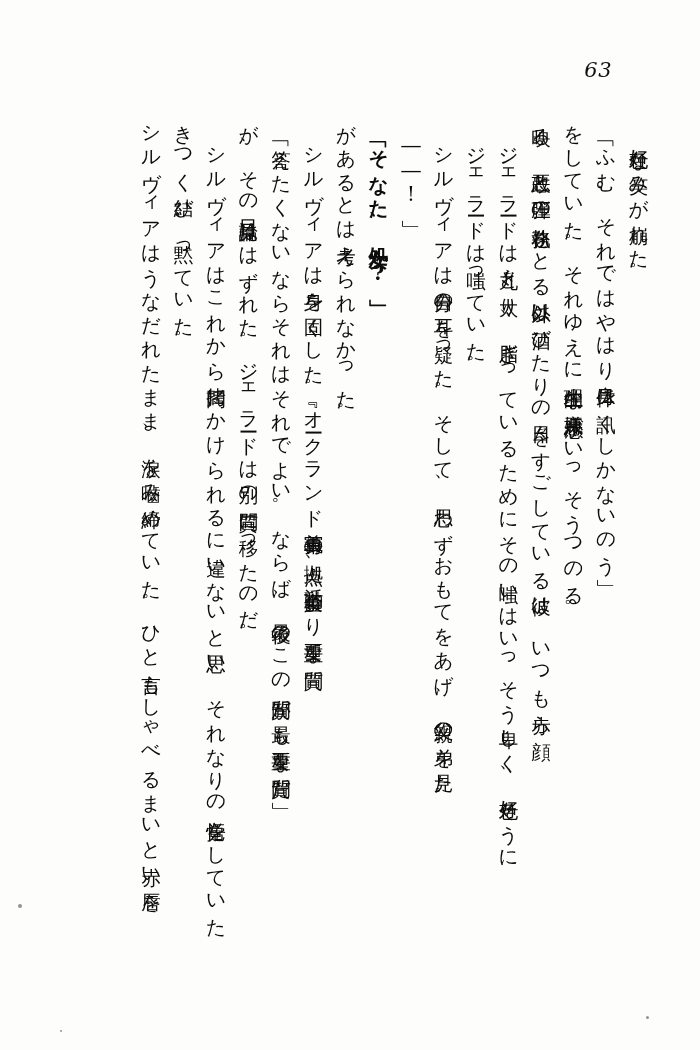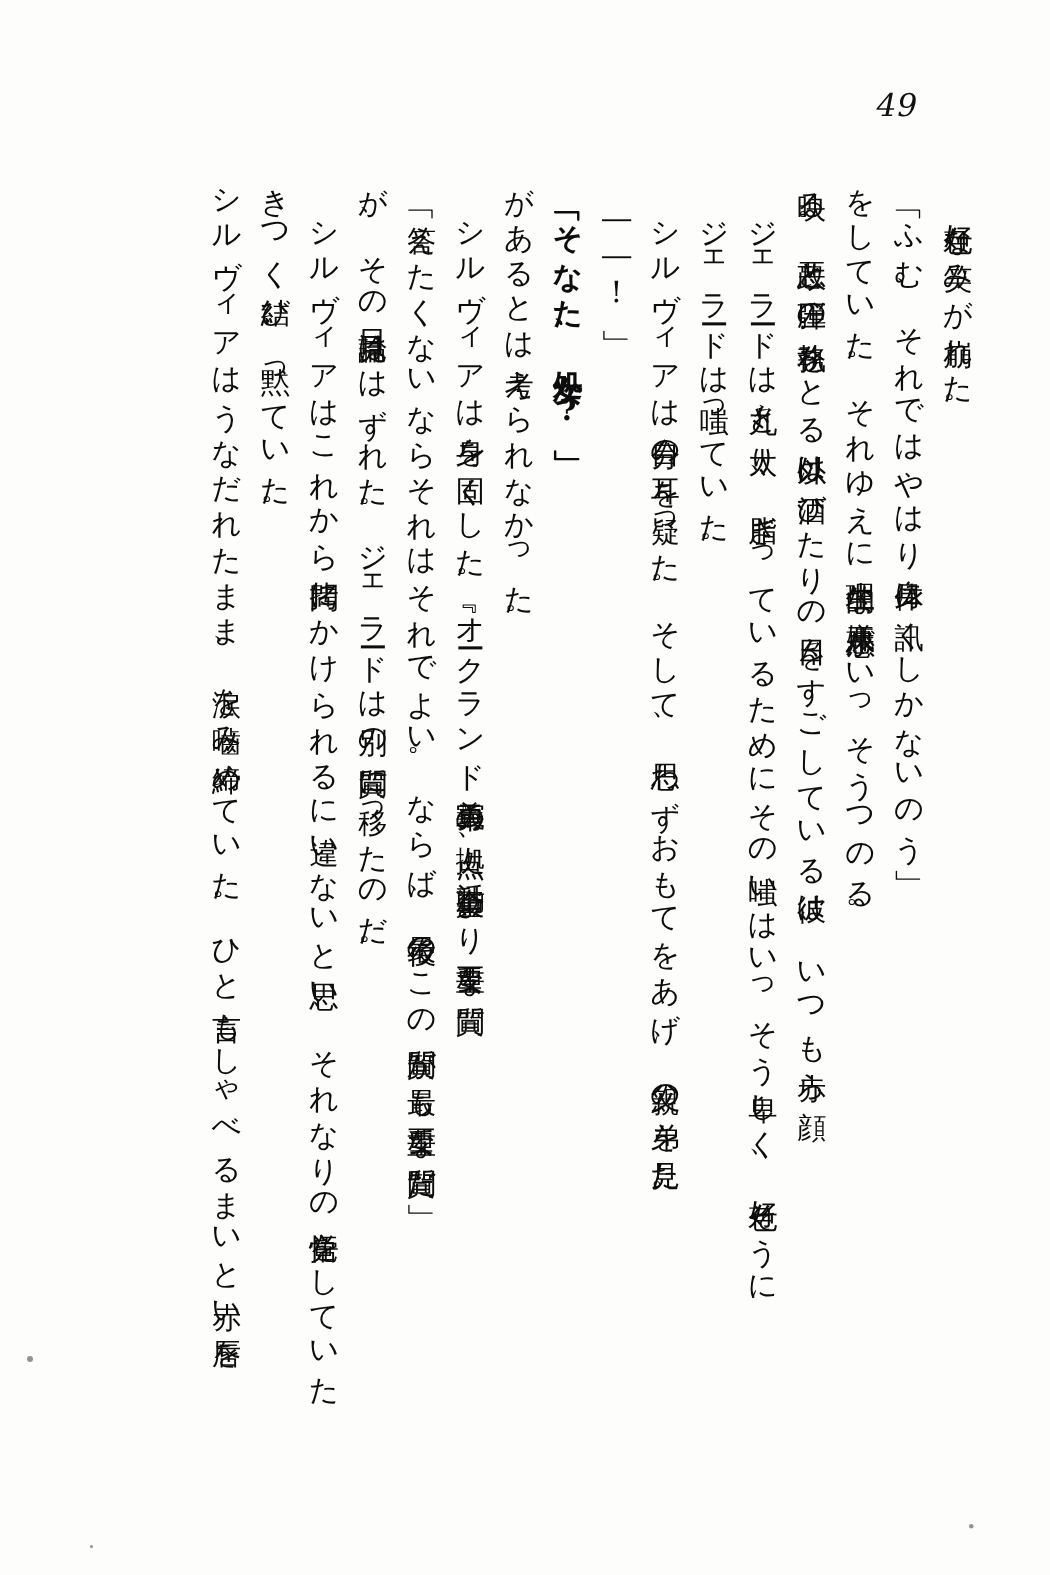--- a/index.html
+++ b/index.html
@@ -81,21 +81,21 @@
     background: #3a3a3a;
     border-radius: 50%;
     opacity: 0.55;
   }
 </style>
 </head>
 <body>
 
 <div class="page">
 
-  <div class="page-number">49</div>
+  <div class="page-number">63</div>
 
   <div class="text-block">
     <div class="col">シルヴィアはうなだれたまま、涙を嚙み締めていた。ひと言もしゃべるまいと赤い唇を</div>
     <div class="col">きつく結び、黙っていた。</div>
     <div class="col indent">シルヴィアはこれから拷問にかけられるに違いないと思い、それなりの覚悟をしていた</div>
     <div class="col">が、その目論見ははずれた。ジェラードは別の質問に移ったのだ。</div>
     <div class="col indent">「答えたくないならそれはそれでよい。ならば、最後のこの質問が最も重要な質問だ」</div>
     <div class="col indent">シルヴィアは身を固くした。『オークランド義勇軍』の拠点、活動資金より重要な質問</div>
     <div class="col">があるとは考えられなかった。</div>
     <div class="col indent bold">「そなた、処女か?」</div>

